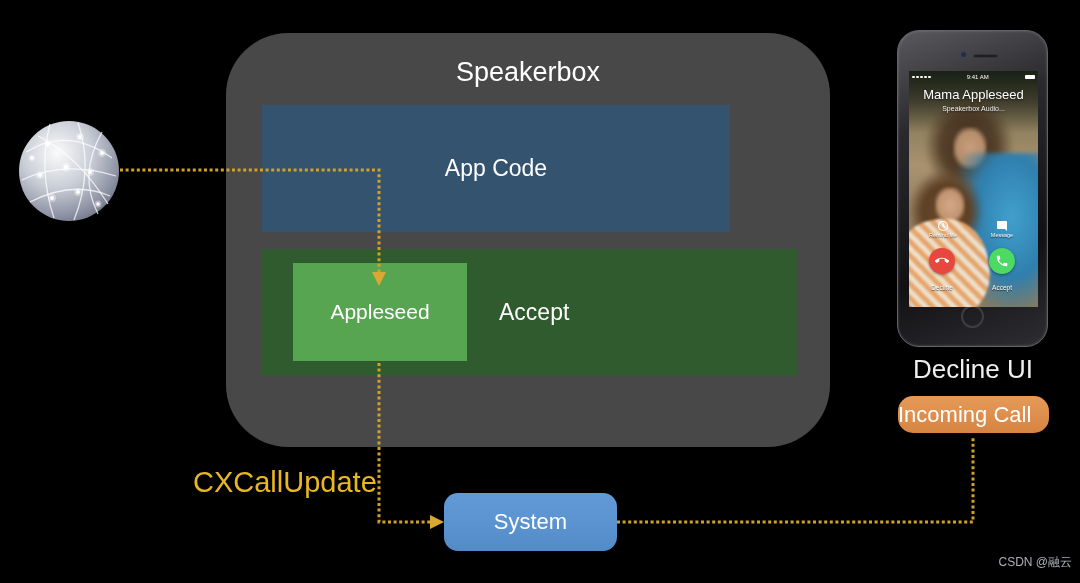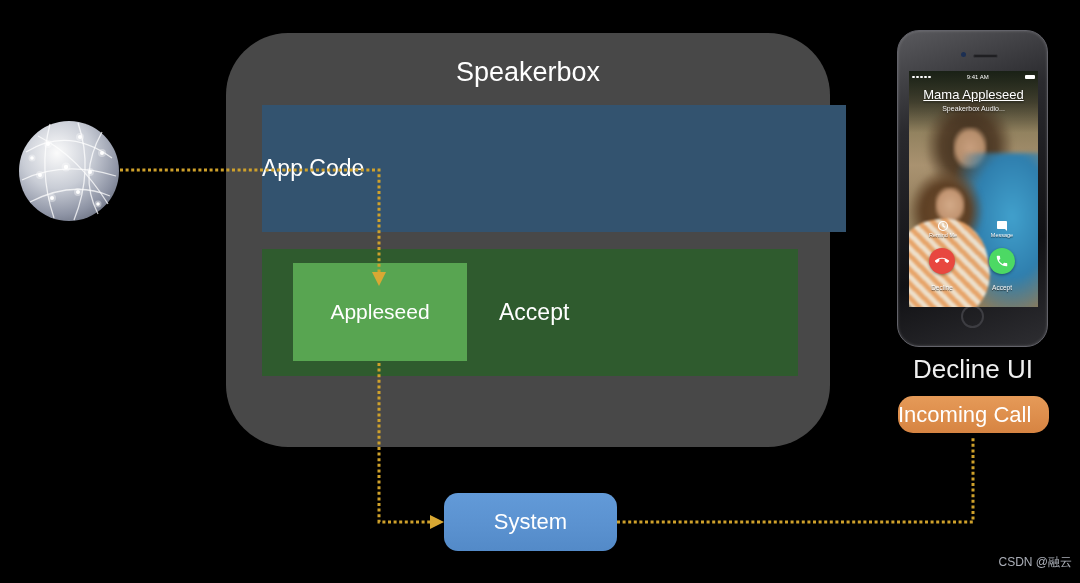--- a/index.html
+++ b/index.html
@@ -6,22 +6,22 @@
   html,body { background:#000; }
   body { font-family:"Liberation Sans", sans-serif; }
   #canvas { position:relative; width:1080px; height:583px; background:#000; overflow:hidden; }
 
   
   .sb-container { position:absolute; left:226px; top:33px; width:604px; height:414px;
                   background:#484848; border-radius:62px; }
   .sb-title { position:absolute; top:24px; left:0; right:0; text-align:center;
               color:#ffffff; font-size:27px; font-weight:400; }
 
-  .appcode-box { position:absolute; left:262px; top:105px; width:584px; height:127px;
-                 background:#33536F; display:flex; align-items:center; justify-content:flex-start; }
+  .appcode-box { position:absolute; left:262px; top:105px; width:468px; height:127px;
+                 background:#33536F; display:flex; align-items:center; justify-content:center; }
   .appcode-box .box-label { color:#fff; font-size:23px; }
 
   .callkit-box { position:absolute; left:262px; top:249px; width:536px; height:127px;
                  background:#2F5B2E; }
   .callkit-label { position:absolute; left:499px; top:299px; color:#fff; font-size:23px; }
 
   .cxprovider-box { position:absolute; left:293px; top:263px; width:174px; height:98px;
                     background:#58A551; display:flex; align-items:center; justify-content:center; }
   .cxprovider-box .box-label { color:#fff; font-size:21px; }
 
@@ -86,21 +86,21 @@
      background:linear-gradient(180deg, rgba(0,0,0,.45), rgba(0,0,0,0)); }
 
   
   .ph-status { position:absolute; left:3px; right:3px; top:2px; height:8px; display:flex;
                align-items:center; justify-content:space-between; color:#fff; font-size:6px; }
   .sig-dots { display:flex; gap:1.5px; align-items:center; }
   .sig-dots i { width:2.5px; height:2.5px; border-radius:50%; background:#fff; display:block; }
   .batt { width:10px; height:4.5px; border:0.5px solid rgba(255,255,255,.95); border-radius:1px;
           background:#fff; position:relative; }
   .ph-caller { position:absolute; left:0; right:0; top:16px; text-align:center; color:#fff;
-               font-size:13px; text-shadow:0 1px 2px rgba(0,0,0,.6);text-decoration:underline; }
+               font-size:13px; text-shadow:0 1px 2px rgba(0,0,0,.6); }
   .ph-source { position:absolute; left:0; right:0; top:34px; text-align:center; color:#f2f2f2;
                font-size:7px; text-shadow:0 1px 2px rgba(0,0,0,.6); }
   .ph-mini { position:absolute; width:12px; height:12px; }
   .ph-mini-label { position:absolute; width:44px; text-align:center; color:#fff; font-size:5.5px;
                    text-shadow:0 1px 1px rgba(0,0,0,.7); }
   .call-btn { position:absolute; width:26px; height:26px; border-radius:50%;
               display:flex; align-items:center; justify-content:center;
               box-shadow:0 1px 3px rgba(0,0,0,.4); }
   .call-btn.decline { left:20px; top:177px; background:#E8473F; }
   .call-btn.accept  { left:80px; top:177px; background:#4CD964; }
@@ -163,20 +163,21 @@
     <span class="box-label">App Code</span>
   </div>
 
   <div class="callkit-box"></div>
   <span class="callkit-label">Accept</span>
 
   <div class="cxprovider-box">
     <span class="box-label">Appleseed</span>
   </div>
 
+  <div class="cxcallupdate">CXCallUpdate</div>
 
   <div class="system-box">
     <span class="box-label">System</span>
   </div>
 
   <div class="system-ui-title">Decline UI</div>
 
   <div class="incoming-badge">
     <span class="box-label">Incoming Call</span>
   </div>

